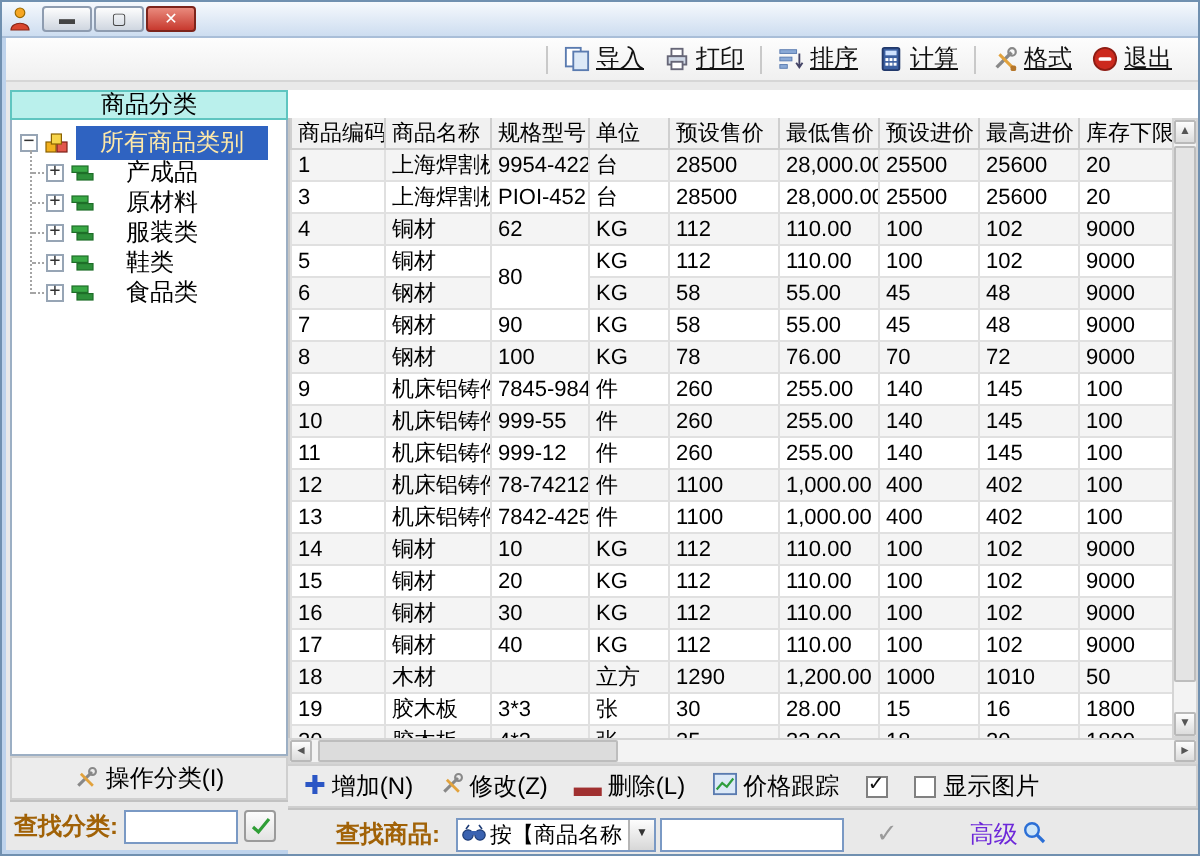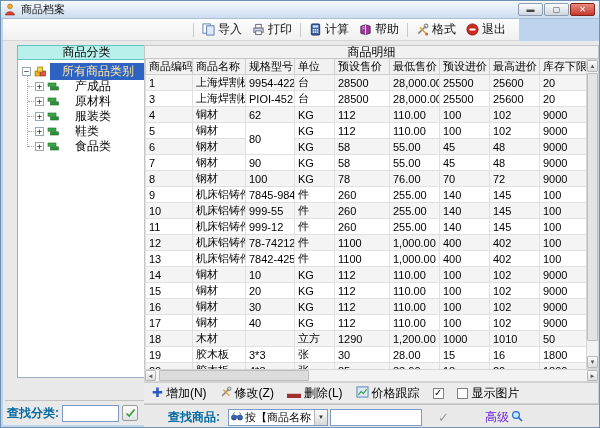--- a/index.html
+++ b/index.html
@@ -20,36 +20,36 @@
   .winbtns{display:flex;gap:1px;margin-right:1px;}
   .wbtn{
     width:25px;height:13px;border:1px solid #8e9cb0;border-radius:2px;
     background:linear-gradient(#fdfdfd,#cfd6e0);
     display:flex;align-items:center;justify-content:center;
     font-size:8px;color:#444;line-height:1;
   }
   .wbtn.close{background:linear-gradient(#e98a7d,#c7392e);border-color:#7d241b;color:#fff;font-weight:bold;}
   
   .toolbar{
-    position:absolute;left:2px;top:18px;width:516px;height:22px;
+    position:absolute;left:2px;top:18px;width:596px;height:22px;
     background:linear-gradient(#fdfdfd,#f0f0f0);
     border-bottom:1px solid #d6d6d6;
     display:flex;align-items:center;justify-content:flex-end;
-    padding-right:8px;font-size:12px;color:#111;
+    padding-right:8px;font-size:12px;color:#111;text-decoration:underline;
   }
   .tbtn{
     display:flex;align-items:center;gap:3px;border:none;background:transparent;
     font-size:12px;color:#111;padding:2px 5px;font-family:inherit;cursor:default;
   }
   .tsep{width:1px;height:14px;background:#c9c9c9;margin:0 3px;}
   .ticon{display:flex;align-items:center;}
   
   .content{position:absolute;left:2px;top:40px;width:596px;height:384px;background:#e9e9e9;}
   
-  .sidebar{position:absolute;left:14px;top:4px;width:139px;height:333px;border-radius:27px;}
+  .sidebar{position:absolute;left:2px;top:4px;width:139px;height:333px;border-radius:27px;}
   .sidebar-header{
     height:15px;background:#baf0ec;border:1px solid #5fc5c0;
     font-size:12px;line-height:13px;text-align:center;color:#000;
   }
   .tree{
     position:absolute;left:0;top:15px;right:0;bottom:0;background:#fff;
     border:1px solid #9cafc4;border-top:none;padding-top:4px;overflow:hidden;
   }
   .tree-row{height:15px;display:flex;align-items:center;font-size:12px;white-space:nowrap;}
   .tree-root{padding-left:4px;}
@@ -72,21 +72,21 @@
     position:absolute;left:2px;top:337px;width:139px;height:22px;
     background:#ececec;border:1px solid #cfcfcf;
     display:flex;align-items:center;justify-content:center;gap:4px;
     font-size:12px;font-family:inherit;cursor:default;
   }
   .cat-search{
     position:absolute;left:2px;top:359px;width:140px;height:25px;
     border-top:1px solid #c2c2c2;display:flex;align-items:center;
     padding:0 2px;gap:3px;font-size:12px;background:#e9e9e9;
   }
-  .slabel{font-weight:bold;color:#0369a1;white-space:nowrap;}
+  .slabel{font-weight:bold;color:#a16207;white-space:nowrap;}
   .tinput{
     height:17px;border:1px solid #7a99c4;background:#fff;font-size:11px;
     font-family:inherit;padding:0 2px;
   }
   .checkbtn{
     width:16px;height:16px;border:1px solid #9b9b9b;border-radius:2px;
     background:linear-gradient(#fcfcfc,#e3e3e3);
     display:flex;align-items:center;justify-content:center;padding:0;
   }
   
@@ -171,21 +171,20 @@
 
 <div class="window">
 
   <div class="titlebar">
     <span class="ticon">
       <svg width="13" height="13" viewBox="0 0 13 13">
           <circle cx="6" cy="3.4" r="2.4" fill="#f6a623" stroke="#9a6a00" stroke-width="0.6"></circle>
           <path d="M1.5 12 C1.5 7.5 10.5 7.5 10.5 12 Z" fill="#d8452e" stroke="#8a2717" stroke-width="0.6"></path>
         </svg>
     </span>
-    <span class="title">商品档案</span>
     <span class="winbtns">
       <span class="wbtn">▬</span>
       <span class="wbtn">▢</span>
       <span class="wbtn close">✕</span>
     </span>
   </div>
 
   <div class="toolbar">
     <span class="tsep"></span>
     <button class="tbtn">
@@ -204,41 +203,42 @@
             <rect x="2" y="5.5" width="10" height="4.5" fill="#cfd8e6" stroke="#667"></rect>
             <rect x="4" y="8.5" width="6" height="4" fill="#fff" stroke="#667"></rect>
           </svg>
       </span>
       <span>打印</span>
     </button>
     <span class="tsep"></span>
     <button class="tbtn">
       <span class="ticon">
         <svg width="13" height="13" viewBox="0 0 14 14">
+            <rect x="1" y="2" width="9" height="2" fill="#8aa9d6" stroke="#5a7bb0" stroke-width="0.5"></rect>
+            <rect x="1" y="6" width="6.5" height="2" fill="#8aa9d6" stroke="#5a7bb0" stroke-width="0.5"></rect>
+            <rect x="1" y="10" width="4" height="2" fill="#8aa9d6" stroke="#5a7bb0" stroke-width="0.5"></rect>
+            <path d="M11.5 4 L11.5 11 M9.8 9 L11.5 11.5 L13.2 9" stroke="#446" fill="none"></path>
+          </svg>
+      </span>
+      <span>排序</span>
+    </button>
+    <button class="tbtn">
+      <span class="ticon">
+        <svg width="13" height="13" viewBox="0 0 14 14">
             <rect x="2.5" y="1" width="9" height="12" rx="1" fill="#3b5fa0" stroke="#22396b"></rect>
             <rect x="4" y="2.5" width="6" height="2.5" fill="#cfe2ff"></rect>
             <rect x="4" y="6.5" width="1.6" height="1.6" fill="#fff"></rect>
             <rect x="6.2" y="6.5" width="1.6" height="1.6" fill="#fff"></rect>
             <rect x="8.4" y="6.5" width="1.6" height="1.6" fill="#fff"></rect>
             <rect x="4" y="9" width="1.6" height="1.6" fill="#fff"></rect>
             <rect x="6.2" y="9" width="1.6" height="1.6" fill="#fff"></rect>
             <rect x="8.4" y="9" width="1.6" height="1.6" fill="#fff"></rect>
           </svg>
       </span>
       <span>计算</span>
-    </button>
-    <button class="tbtn">
-      <span class="ticon">
-        <svg width="13" height="13" viewBox="0 0 14 14">
-            <path d="M2 3.5 L7 2 L12 3.5 L12 11 L7 12.5 L2 11 Z" fill="#9b3a9b" stroke="#5e2257"></path>
-            <path d="M7 2 L7 12.5" stroke="#fff" stroke-width="1"></path>
-            <path d="M3 4.5 L6 3.7 M3 6.5 L6 5.7" stroke="#e8c8e8" stroke-width="0.8"></path>
-          </svg>
-      </span>
-      <span>帮助</span>
     </button>
     <span class="tsep"></span>
     <button class="tbtn">
       <span class="ticon">
         <svg width="13" height="13" viewBox="0 0 14 14">
             <path d="M2.5 11.5 L10.5 3.5" stroke="#888" stroke-width="1.8"></path>
             <circle cx="10.8" cy="3.2" r="2" fill="none" stroke="#888" stroke-width="1.2"></circle>
             <path d="M11 11.5 L4 4.5" stroke="#e2a23c" stroke-width="1.6"></path>
             <rect x="10" y="10.5" width="3" height="3" rx="1" fill="#b5762a"></rect>
           </svg>
@@ -320,35 +320,44 @@
                   <rect x="1" y="2" width="8" height="3.2" fill="#39a845" stroke="#1e6e28" stroke-width="0.6"></rect>
                   <rect x="3.5" y="5.8" width="8" height="3.2" fill="#2e8f3a" stroke="#1e6e28" stroke-width="0.6"></rect>
                 </svg>
             </span>
             <span class="tlabel">食品类</span>
           </div>
         </div>
       </div>
     </div>
 
+    <button class="cat-action">
+      <span class="ticon">
+        <svg width="12" height="12" viewBox="0 0 14 14">
+            <path d="M2.5 11.5 L10.5 3.5" stroke="#888" stroke-width="1.8"></path>
+            <circle cx="10.8" cy="3.2" r="2" fill="none" stroke="#888" stroke-width="1.2"></circle>
+            <path d="M11 11.5 L4 4.5" stroke="#e2a23c" stroke-width="1.6"></path>
+          </svg>
+      </span>
+      <span>操作分类(I)</span>
+    </button>
 
     <div class="cat-search">
       <span class="slabel">查找分类:</span>
       <input class="tinput" style="width: 57px;" value="">
       <button class="checkbtn">
         <span>
           <svg width="11" height="10" viewBox="0 0 11 10">
               <path d="M1.5 5.5 L4.2 8 L9.5 1.5" stroke="#2f9e36" stroke-width="1.6" fill="none"></path>
             </svg>
         </span>
       </button>
     </div>
 
     <div class="tablepanel">
-      <div class="table-title">商品明细</div>
 
       <div class="grid">
         <table class="grid-table">
           <colgroup>
             <col style="width:47px">
               <col style="width:53px">
               <col style="width:49px">
             <col style="width:40px">
               <col style="width:55px">
               <col style="width:50px">

